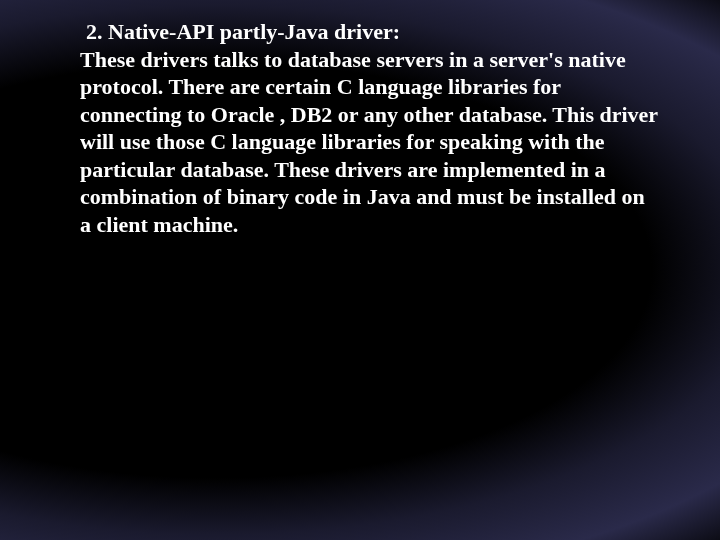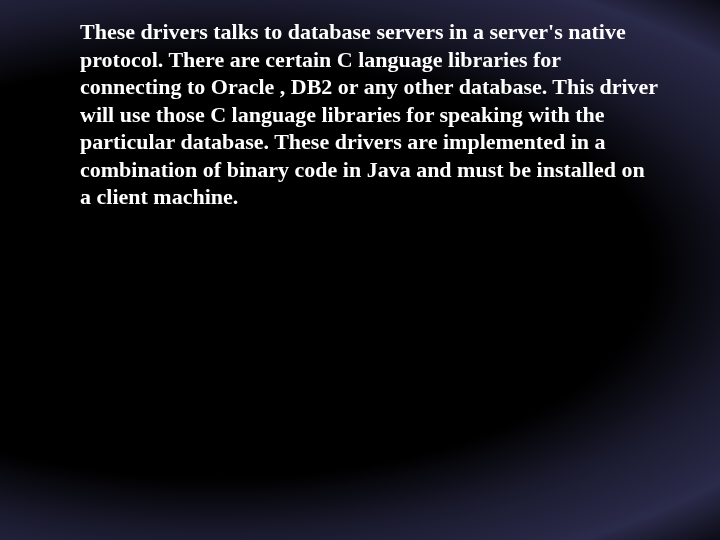--- a/index.html
+++ b/index.html
@@ -23,14 +23,15 @@
       font-weight: bold;
       font-size: 22px;
       line-height: 1.25;
       font-family: Liberation Serif, serif;
     }
   </style>
 </head>
 <body>
 
 <div class="slide">
+  <div class="heading"> 2. Native-API partly-Java driver:</div>
   <div class="body-text">These drivers  talks to database servers in a server's native protocol. There are certain C language libraries for connecting to Oracle , DB2 or any other database. This driver will use those C language libraries for speaking with the particular database. These drivers are implemented in a combination of binary code in Java and must be installed on a client machine.</div>
 </div>
 
 </body></html>

